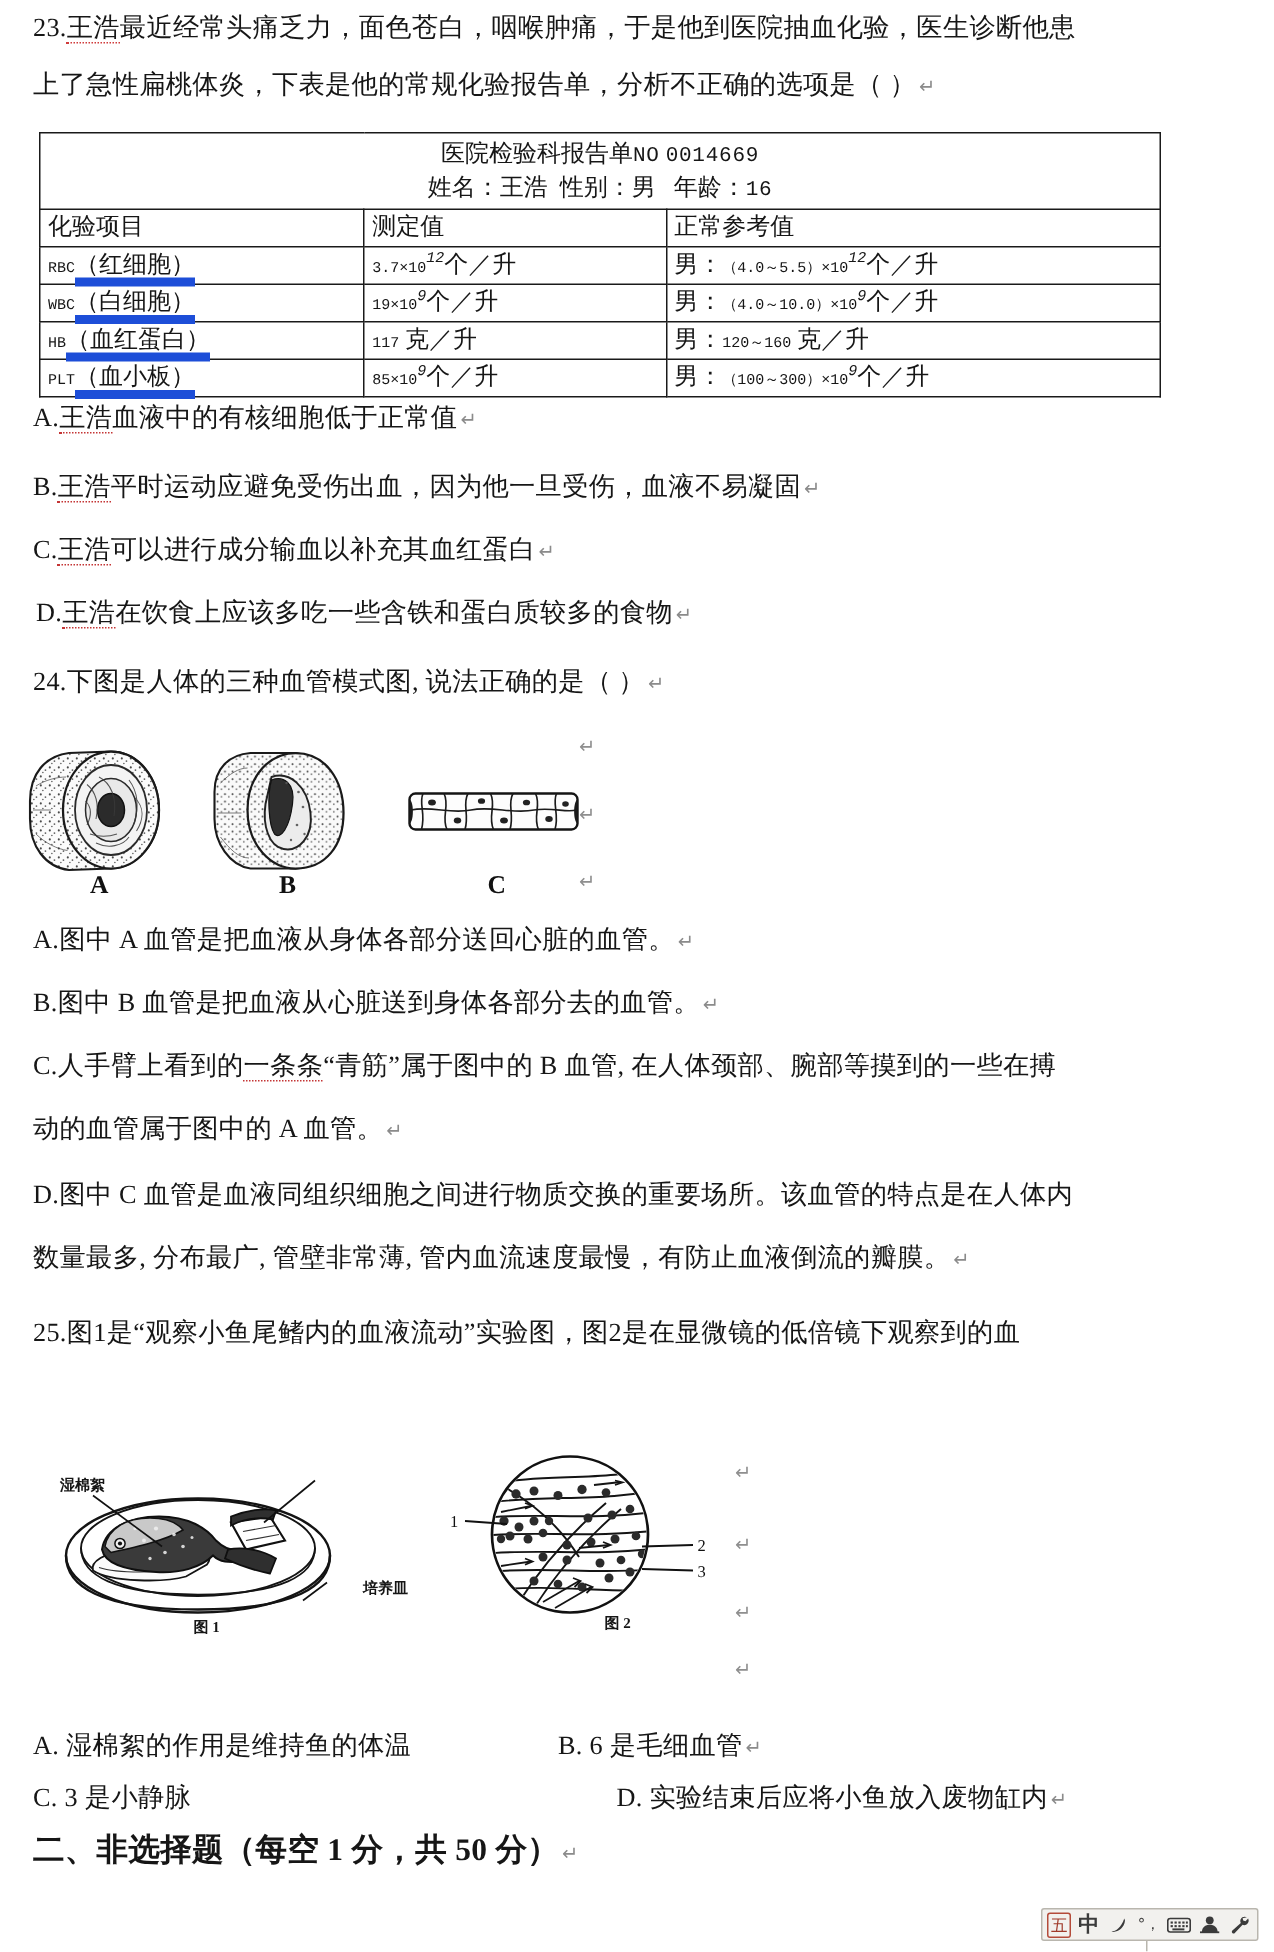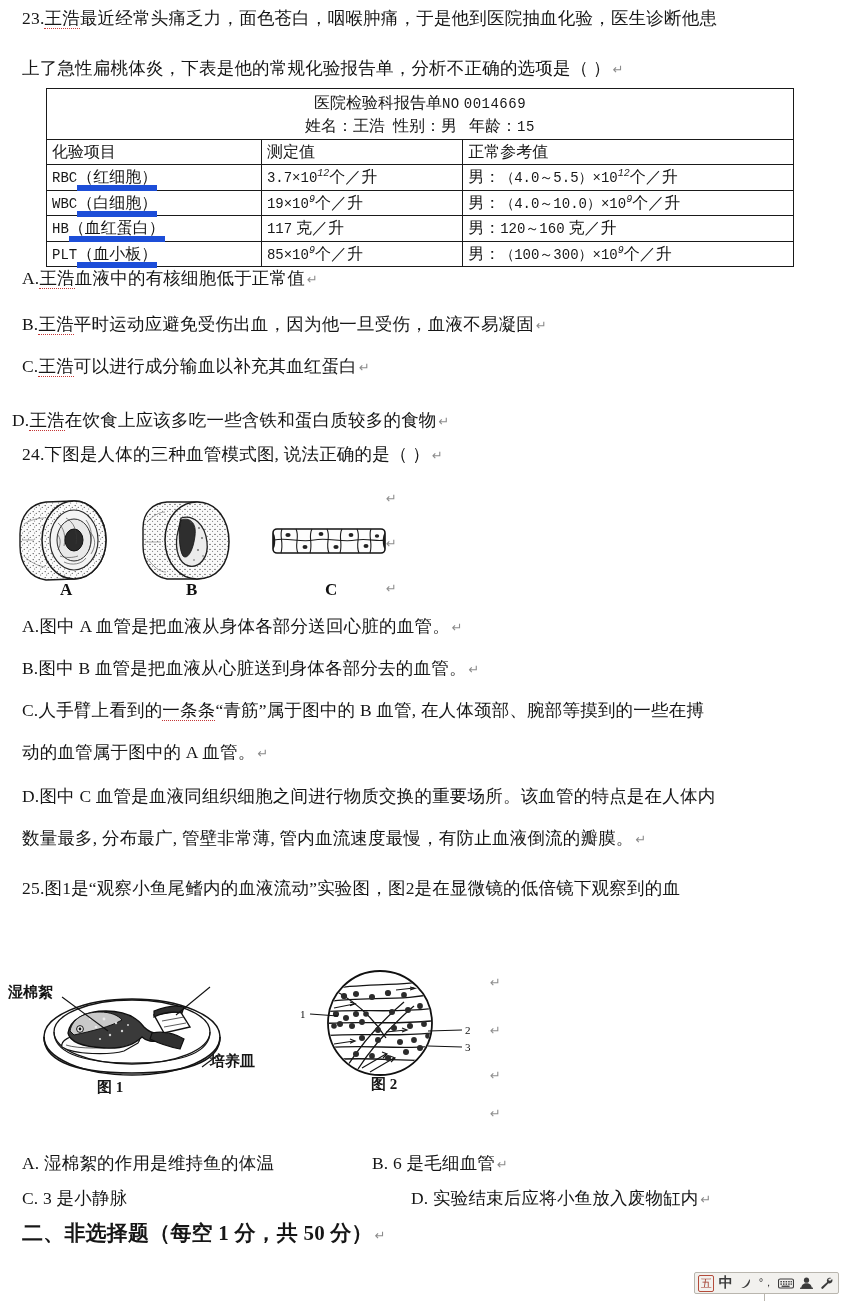--- a/index.html
+++ b/index.html
@@ -55,21 +55,20 @@
     position: absolute;
     left: 26px;
     top: 88px;
     width: 748px;
     border-collapse: collapse;
     font-size: 15.5px;
     background: #fff;
   }
   .report-table, .report-table td {
     border: 1.6px solid #1a1a1a;
-    margin-left: 20px;
   }
   .report-table td {
     padding: 2px 5px;
     vertical-align: middle;
     line-height: 1.25;
     white-space: nowrap;
   }
   .rt-head {
     text-align: center;
     font-size: 16px;
@@ -87,37 +86,38 @@
   .rt-head .no, .rt-sub .num {
     font-family: "Liberation Mono", "DejaVu Sans Mono", monospace;
     font-size: 14px;
     letter-spacing: 0.5px;
   }
   .colA { width: 215px; }
   .colB { width: 200px; }
   .colC { width: 333px; }
   .mono {
     font-family: "Liberation Mono", "DejaVu Sans Mono", monospace;
-    font-size: 14px;
+    font-size: 10px;
     letter-spacing: 0px;
   }
   .sup { font-size: 10px; vertical-align: super; font-style: italic; }
   .cjk { font-family: "Liberation Serif", "DejaVu Serif", serif; font-size: 16px; }
   .u-line { text-decoration: none; border-bottom: 6px solid #1d4ed8; }
 
   
   .fig {
     position: absolute;
   }
   .cjk-lbl {
     position: absolute;
     font-family: "Liberation Serif", "DejaVu Serif", serif;
-    font-size: 15px;
+    font-size: 10px;
     font-weight: bold;
     white-space: nowrap;
+    margin-left: 32px;
   }
 
   
   .ime-bar {
     position: absolute;
     left: 694px;
     top: 1272px;
     width: 145px;
     height: 22px;
     background: #f2f1ee;
@@ -145,34 +145,34 @@
   }
 </style>
 </head>
 <body>
 
 <div class="page">
 
   <div class="ln" style="left:22px; top:10px;">
     <span>23.</span><span class="sp-red">王浩</span><span>最近经常头痛乏力，面色苍白，咽喉肿痛，于是他到医院抽血化验，医生诊断他患</span>
   </div>
-  <div class="ln" style="left:22px; top:60px;">
+  <div class="ln" style="left:22px; top:48px;">
     <span>上了急性扁桃体炎，下表是他的常规化验报告单，分析不正确的选项是（      ）</span><span class="pilcrow">↵</span>
   </div>
 
   <table class="report-table">
     <tbody>
         <tr>
       <td class="rt-head" colspan="3">
         <span class="cjk">医院检验科报告单</span><span class="no">NO</span>&nbsp;<span class="no">0014669</span>
       </td>
     </tr>
     <tr>
       <td class="rt-sub" colspan="3">
-        <span class="cjk">姓名：</span><span class="cjk">王浩</span>&nbsp;&nbsp;<span class="cjk">性别：</span><span class="cjk">男</span>&nbsp;&nbsp;&nbsp;<span class="cjk">年龄：</span><span class="num">15</span>
+        <span class="cjk">姓名：</span><span class="cjk">王浩</span>&nbsp;&nbsp;<span class="cjk">性别：</span><span class="cjk">男</span>&nbsp;&nbsp;&nbsp;<span class="cjk">年龄：</span><span class="num">16</span>
       </td>
     </tr>
     <tr>
       <td class="colA cjk">化验项目</td>
       <td class="colB cjk">测定值</td>
       <td class="colC cjk">正常参考值</td>
     </tr>
 
     <tr>
       <td><span class="mono">RBC</span><span class="cjk u-line">（红细胞）</span></td>
@@ -202,21 +202,21 @@
 
   <div class="ln" style="left:22px; top:270px;">
     <span>A.</span><span class="sp-red2">王浩</span><span>血液中的有核细胞低于正常值</span><span class="pilcrow">↵</span>
   </div>
   <div class="ln" style="left:22px; top:316px;">
     <span>B.</span><span class="sp-red2">王浩</span><span>平时运动应避免受伤出血，因为他一旦受伤，血液不易凝固</span><span class="pilcrow">↵</span>
   </div>
   <div class="ln" style="left:22px; top:358px;">
     <span>C.</span><span class="sp-red2">王浩</span><span>可以进行成分输血以补充其血红蛋白</span><span class="pilcrow">↵</span>
   </div>
-  <div class="ln" style="left:12px; top:400px;margin-top:12px;">
+  <div class="ln" style="left:24px; top:400px;">
     <span>D.</span><span class="sp-red2">王浩</span><span>在饮食上应该多吃一些含铁和蛋白质较多的食物</span><span class="pilcrow">↵</span>
   </div>
 
   <div class="ln" style="left:22px; top:446px;">
     <span>24.</span><span>下图是人体的三种血管模式图, 说法正确的是（     ）</span><span class="pilcrow">↵</span>
   </div>
 
   <div class="fig" style="left:14px; top:498px;">
     <svg width="380" height="98" viewBox="0 0 380 98">
       <defs>

